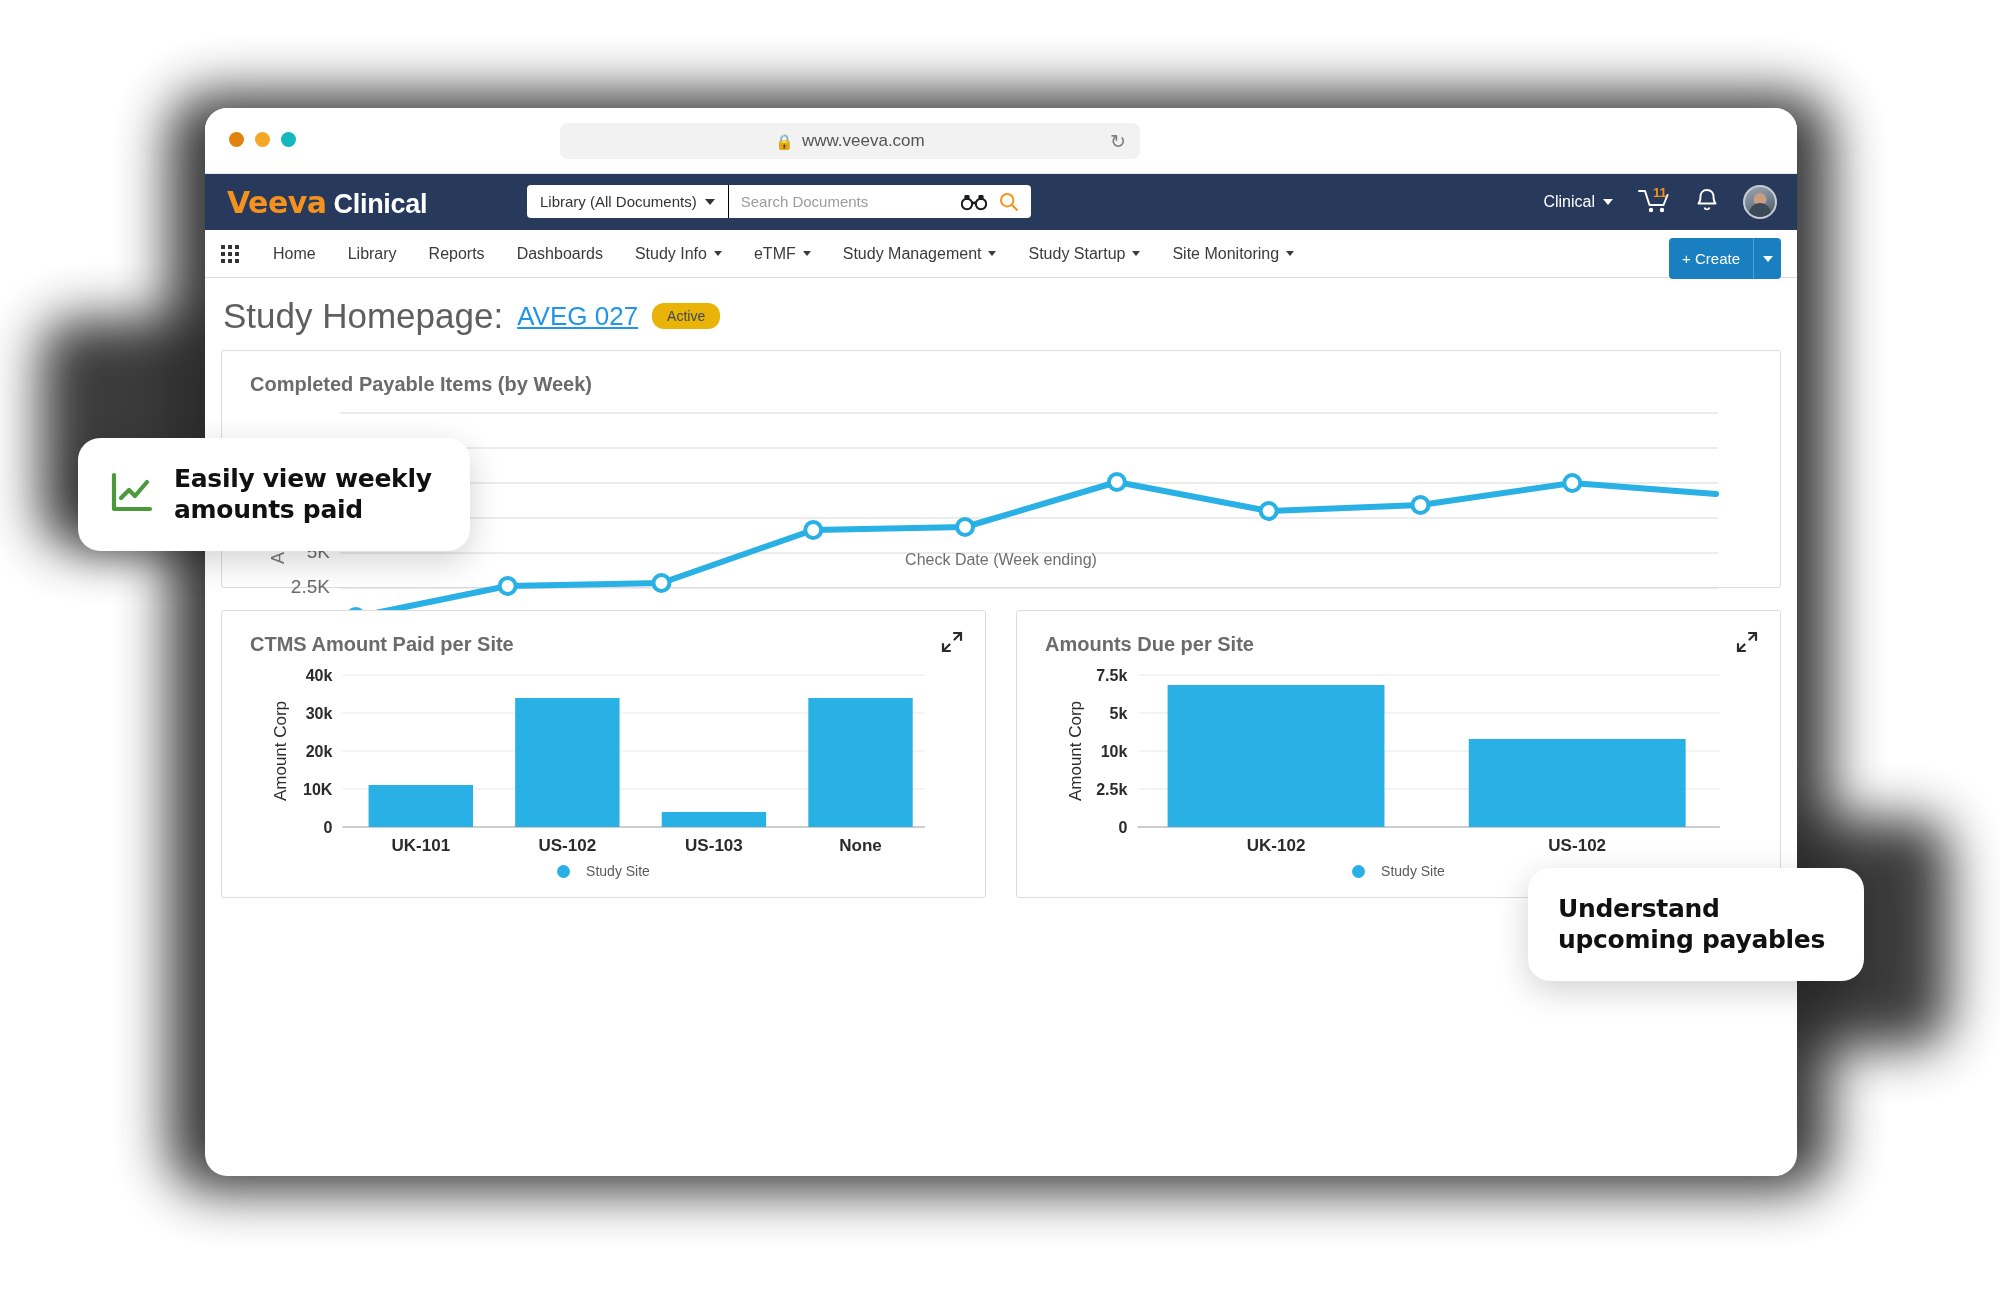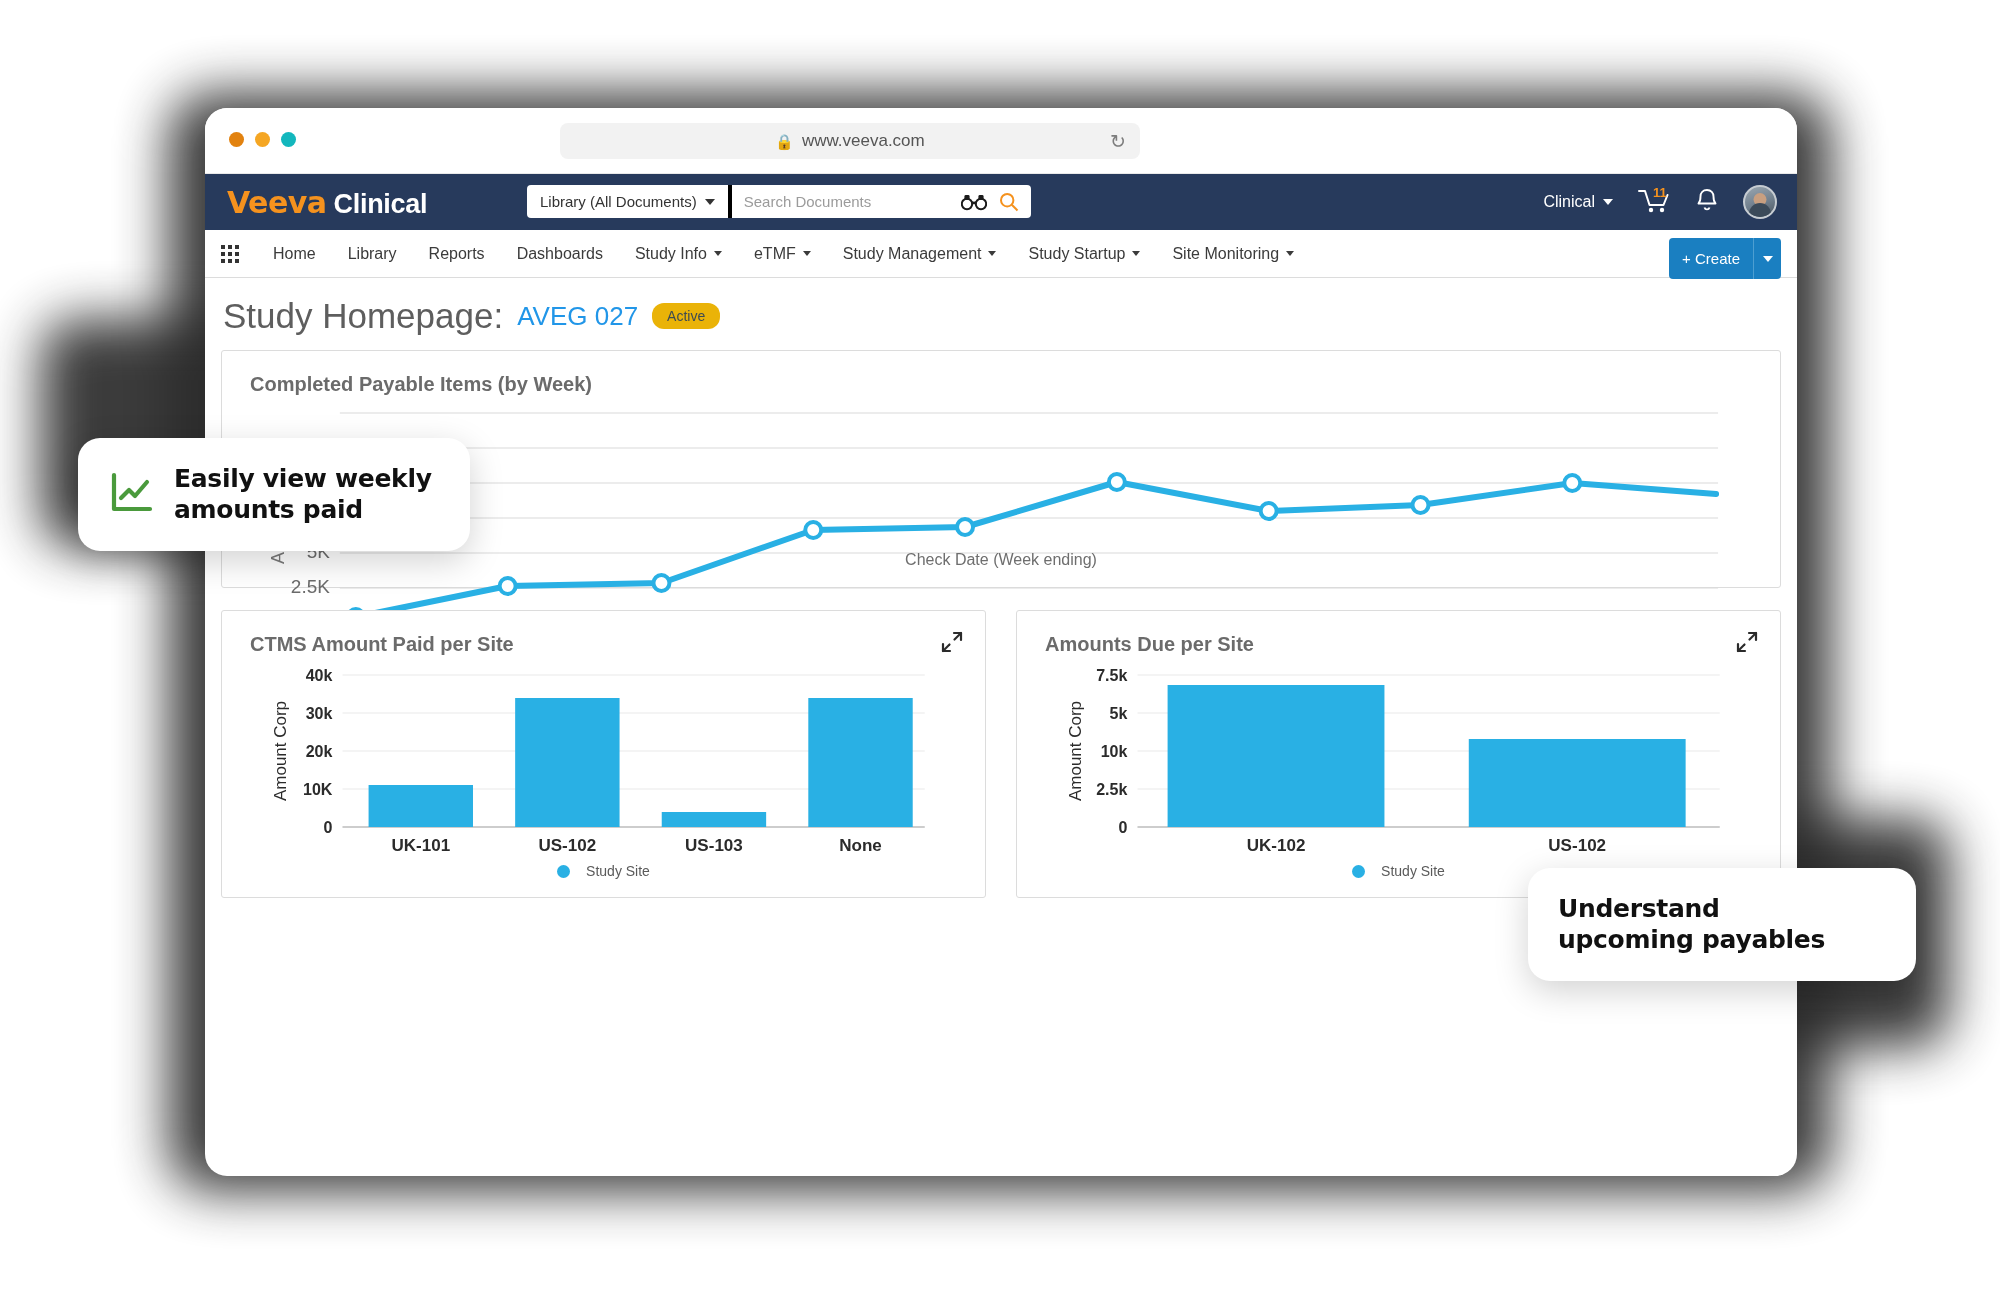--- a/index.html
+++ b/index.html
@@ -73,21 +73,21 @@
 
   #searchbox {
     position: absolute; left: 322px; top: 11px;
     width: 504px; height: 33px;
     background: #ffffff; border-radius: 4px;
     display: flex; align-items: center;
   }
   #lib-select {
     display: flex; align-items: center; gap: 8px;
     padding: 0 13px; height: 100%;
-    border-right: 4px solid #000000;
+    border-right: 1px solid #000000;
     font-size: 15px; color: #333; white-space: nowrap;
   }
   .caret { width: 0; height: 0; border-left: 5px solid transparent;
            border-right: 5px solid transparent; border-top: 6px solid #333; }
   #search-input-text {
     flex: 1; padding-left: 12px; font-size: 15px; color: #9b9b9b;
   }
   #binoc-icon { margin-right: 12px; display: flex; align-items: center; }
   #search-icon { margin-right: 12px; display: flex; align-items: center; }
 
@@ -147,21 +147,21 @@
     border-left: 1px solid #4d9ed1;
   }
 
   
   #page { background: #ffffff; padding: 0 16px; }
   #study-header {
     display: flex; align-items: center; gap: 14px;
     padding: 18px 2px 14px 2px;
   }
   #study-title { font-size: 35px; color: #5e5e5e; }
-  #study-code { font-size: 26px; color: #2196e8; }
+  #study-code { font-size: 26px; color: #2196e8; text-decoration: underline; }
   #status-badge {
     background: #eab308; color: #3e4b52; font-size: 14px;
     padding: 5px 15px; border-radius: 12px;
   }
 
   .card {
     border: 1px solid #dcdcdc; background: #ffffff; border-radius: 3px;
   }
   .card-title {
     font-size: 20px; font-weight: bold; color: #6b6b6b;
@@ -199,21 +199,21 @@
     display: flex; align-items: center; gap: 20px;
     padding: 26px 30px;
   }
   .callout-text {
     font-size: 25px; font-weight: bold; color: #111;
     line-height: 1.22; letter-spacing: -0.3px;
     font-family: "DejaVu Sans", sans-serif;
     white-space: pre-line;
   }
   #callout-left { left: 78px; top: 438px; width: 392px; }
-  #callout-right { left: 1528px; top: 868px; width: 388px; }
+  #callout-right { left: 1528px; top: 868px; width: 336px; }
 </style>
 </head>
 <body>
 
 <div id="root">
 
   <div class="shadow-blob" id="blob-main"></div>
   <div class="shadow-blob" id="blob-left"></div>
   <div class="shadow-blob" id="blob-right"></div>
 

